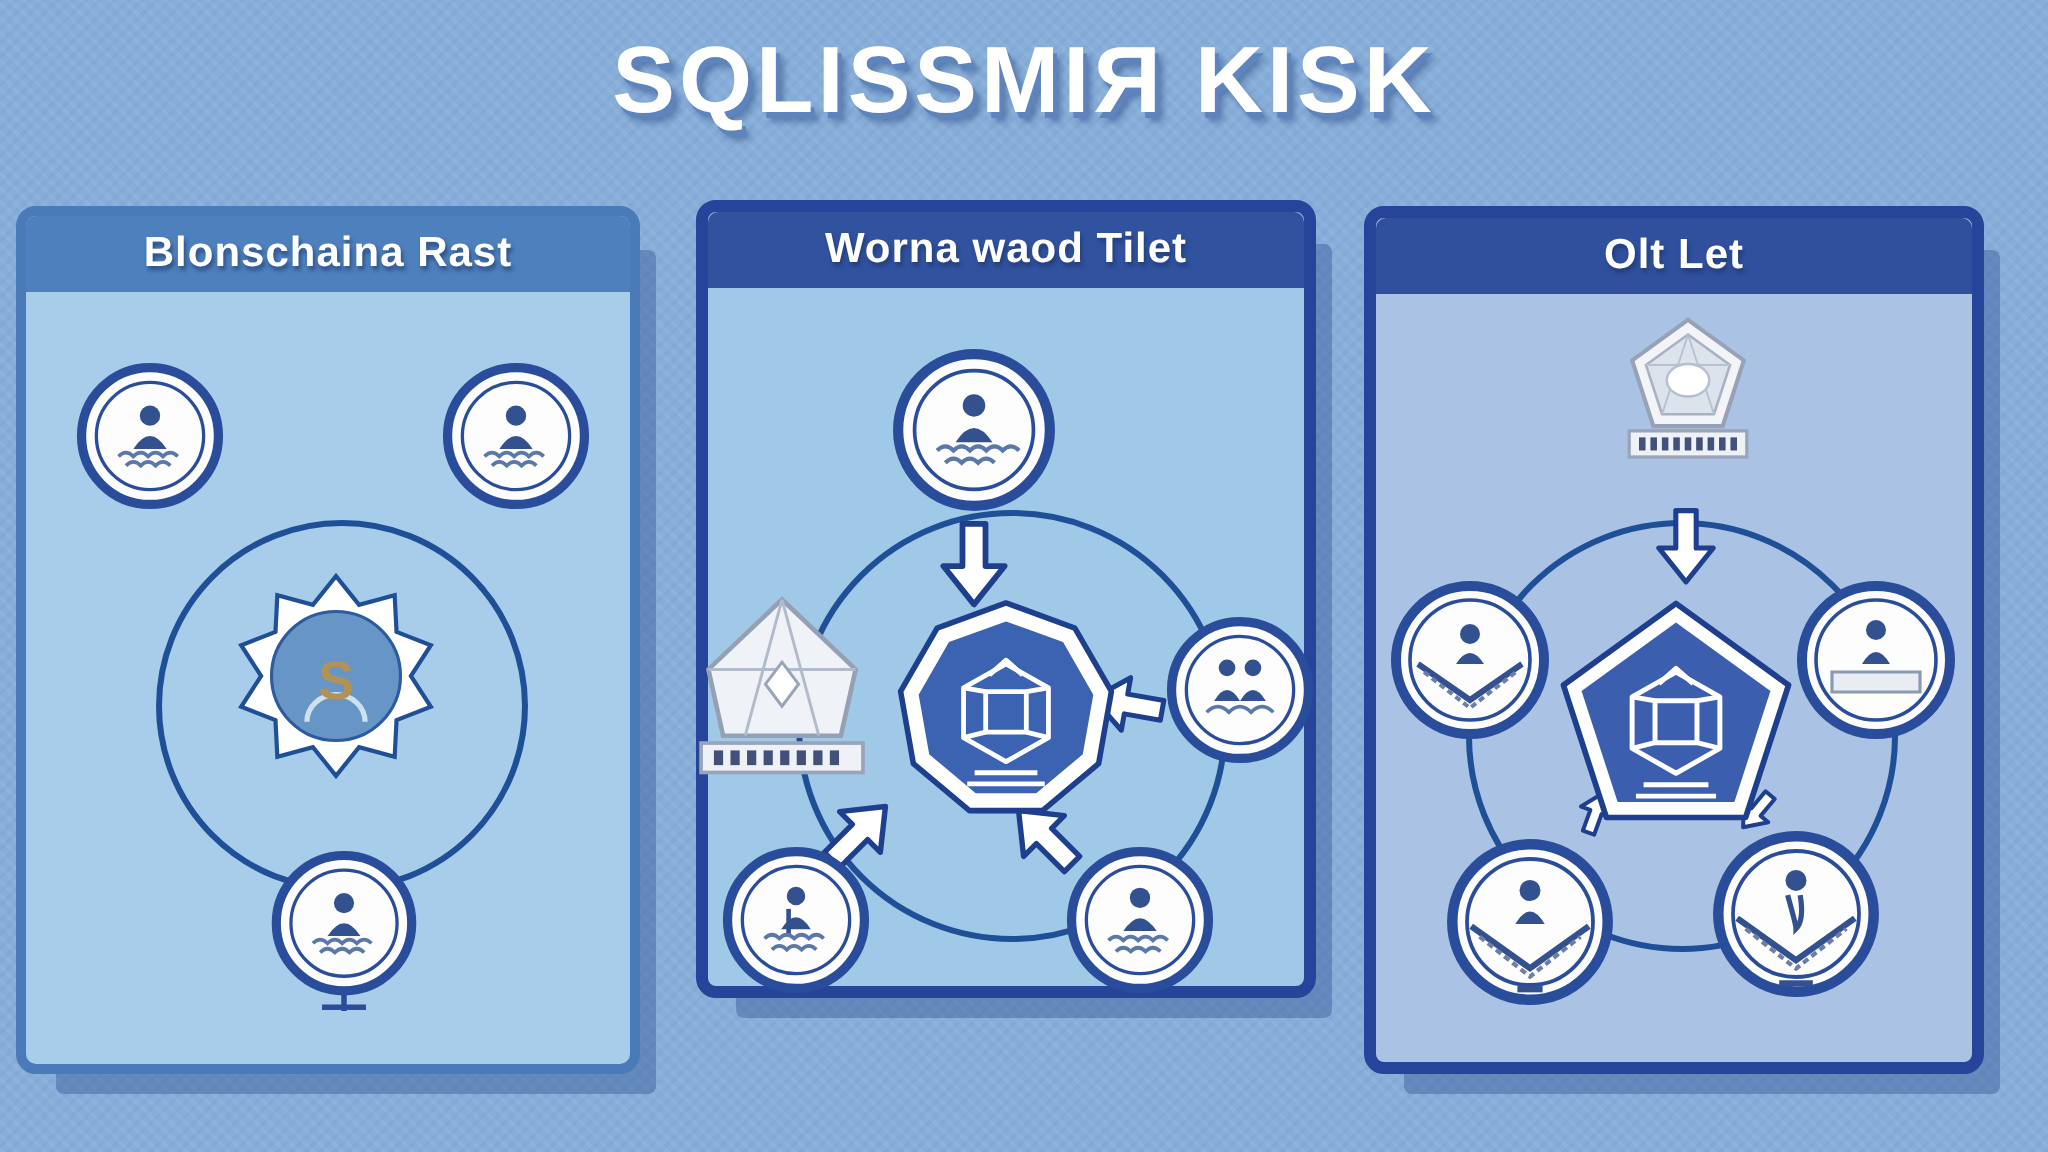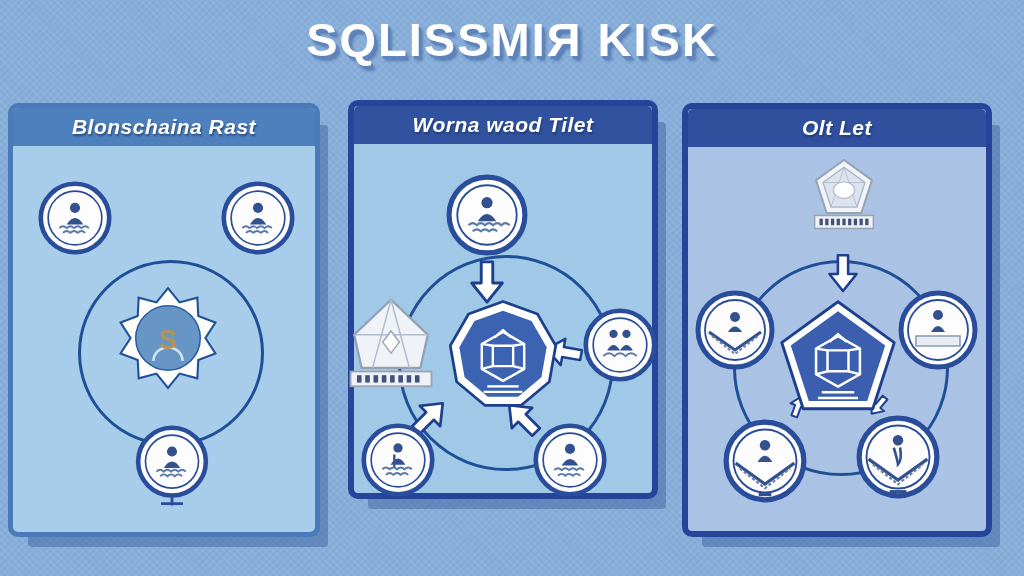--- a/index.html
+++ b/index.html
@@ -15,21 +15,21 @@
     text-shadow:2px 3px 0 #5d84bc, 4px 5px 3px rgba(35,65,125,.45);}
   .panel{position:absolute;box-sizing:border-box;border-radius:10px;overflow:visible;}
   .p1{left:8px;top:103px;width:312px;height:434px;border:5px solid #4a7ab8;
       box-shadow:14px 16px 0 -6px rgba(45,80,145,.40);background:#a7cdea;}
   .p2{left:348px;top:100px;width:310px;height:399px;border:6px solid #26459a;
       box-shadow:14px 16px 0 -6px rgba(45,80,145,.40);background:#9fc9e7;}
   .p3{left:682px;top:103px;width:310px;height:434px;border:6px solid #26459a;
       box-shadow:14px 16px 0 -6px rgba(45,80,145,.40);background:#aac3e5;}
   .phead{height:38px;line-height:38px;text-align:center;color:#fff;font-weight:bold;
     font-size:21px;letter-spacing:.5px;border-radius:5px 5px 0 0;
-    text-shadow:1px 2px 2px rgba(28,50,100,.65);font-style:italic;}
+    text-shadow:1px 2px 2px rgba(28,50,100,.65);}
   .ph1{background:#4d80bd;}
   .ph2{background:#31529f;}
   .ph3{background:#30509e;}
   .pbody{position:relative;width:100%;height:calc(100% - 38px);overflow:visible;}
   .abs{position:absolute;}
   .ring{position:absolute;border:3px solid #1f4f96;border-radius:50%;}
   svg{display:block;overflow:visible;}
 </style>
 </head>
 <body>

